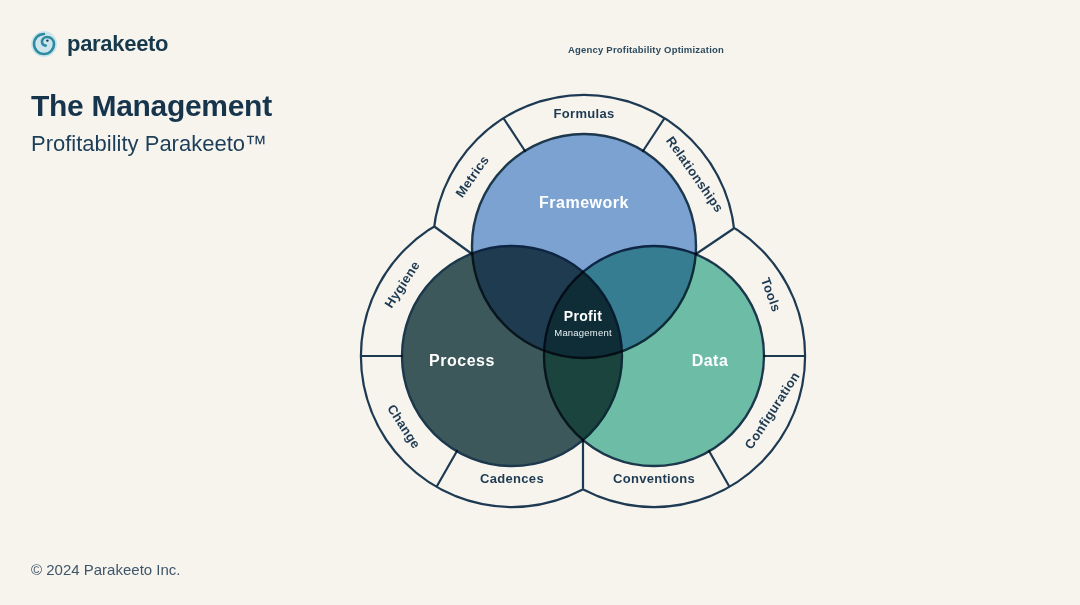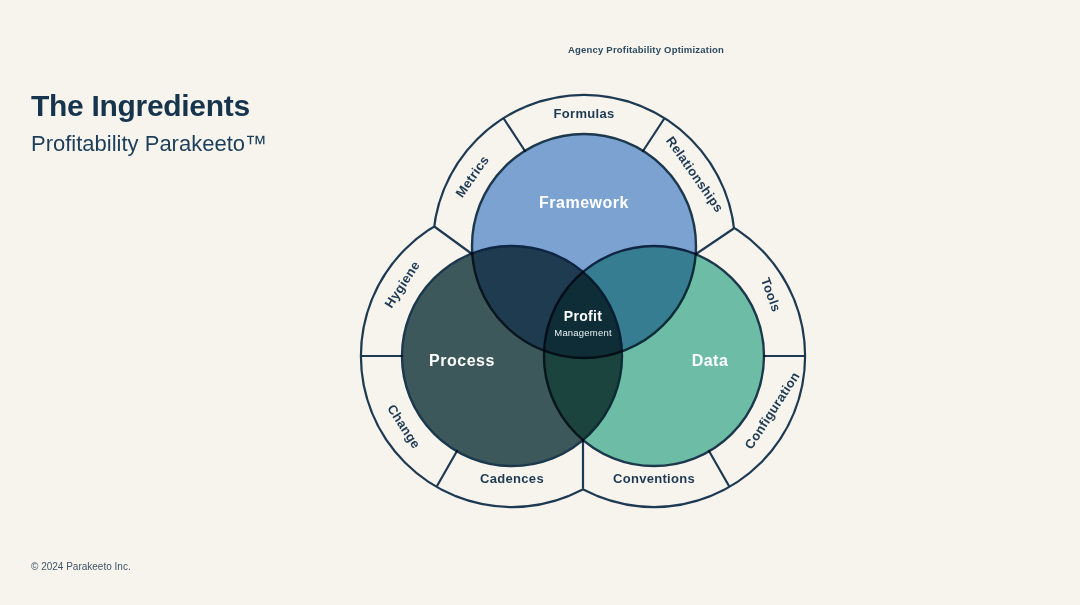--- a/index.html
+++ b/index.html
@@ -23,41 +23,49 @@
     position:absolute; left:646px; top:44px; transform:translateX(-50%);
     font-size:9.5px; font-weight:600; color:#2C4A5E; letter-spacing:0.2px; white-space:nowrap;text-align:right;
   }
 
   
   .title-block { position:absolute; left:31px; top:91px; }
   .heading { font-size:30px; font-weight:800; color:#16354D; letter-spacing:-0.3px; line-height:1; }
   .subheading { margin-top:11px; font-size:22px; font-weight:500; color:#1C3E58; line-height:1.1; }
 
   
-  .footer { position:absolute; left:31px; top:561px; font-size:10px; color:#3E5568; }
+  .footer { position:absolute; left:31px; top:561px; font-size:15px; color:#3E5568; }
 
   
   .venn-svg { position:absolute; left:340px; top:72px; width:480px; height:460px; }
   svg text { font-family:"Liberation Sans", sans-serif; }
   .ring-label { font-size:13px; font-weight:700; fill:#1D3A52; letter-spacing:0.3px; }
   .circle-label { font-size:16px; font-weight:700; fill:#FFFFFF; letter-spacing:0.5px; }
   .center-title { font-size:14px; font-weight:700; fill:#FFFFFF; letter-spacing:0.3px; }
   .center-sub { font-size:9.5px; fill:#E9F1F3; letter-spacing:0.2px; }
   .venn-circle { mix-blend-mode:multiply; }
 </style>
 </head>
 <body>
 
 <div class="slide">
 
+  <div class="logo">
+    <svg class="logo-icon" viewBox="0 0 28 28">
+      <circle cx="14" cy="14" r="13" fill="#CFE5ED"></circle>
+      <path d="M14 4 a10 10 0 1 0 10 10 c0-4.2 -3.1-7 -6.8-7 -3 0 -5.2 2.1 -5.2 4.9 0 2.1 1.6 3.7 3.7 3.7" fill="none" stroke="#2E8CA0" stroke-width="2.6" stroke-linecap="round"></path>
+      <circle cx="17.4" cy="10.6" r="1.2" fill="#17394C"></circle>
+    </svg>
+    <span class="wordmark">parakeeto</span>
+  </div>
 
   <div class="tagline">Agency Profitability Optimization</div>
 
   <div class="title-block">
-    <div class="heading">The Ingredients</div>
+    <div class="heading">The Management</div>
     <div class="subheading">Profitability Parakeeto™</div>
   </div>
 
   <svg class="venn-svg" viewBox="0 0 480 460">
 
     <g>
       <circle cx="244" cy="174" r="150" fill="#F7F4EE" stroke="#1D3A52" stroke-width="4.4"></circle>
       <circle cx="172" cy="284" r="150" fill="#F7F4EE" stroke="#1D3A52" stroke-width="4.4"></circle>
       <circle cx="314" cy="284" r="150" fill="#F7F4EE" stroke="#1D3A52" stroke-width="4.4"></circle>
       <circle cx="244" cy="174" r="150" fill="#F7F4EE"></circle>

